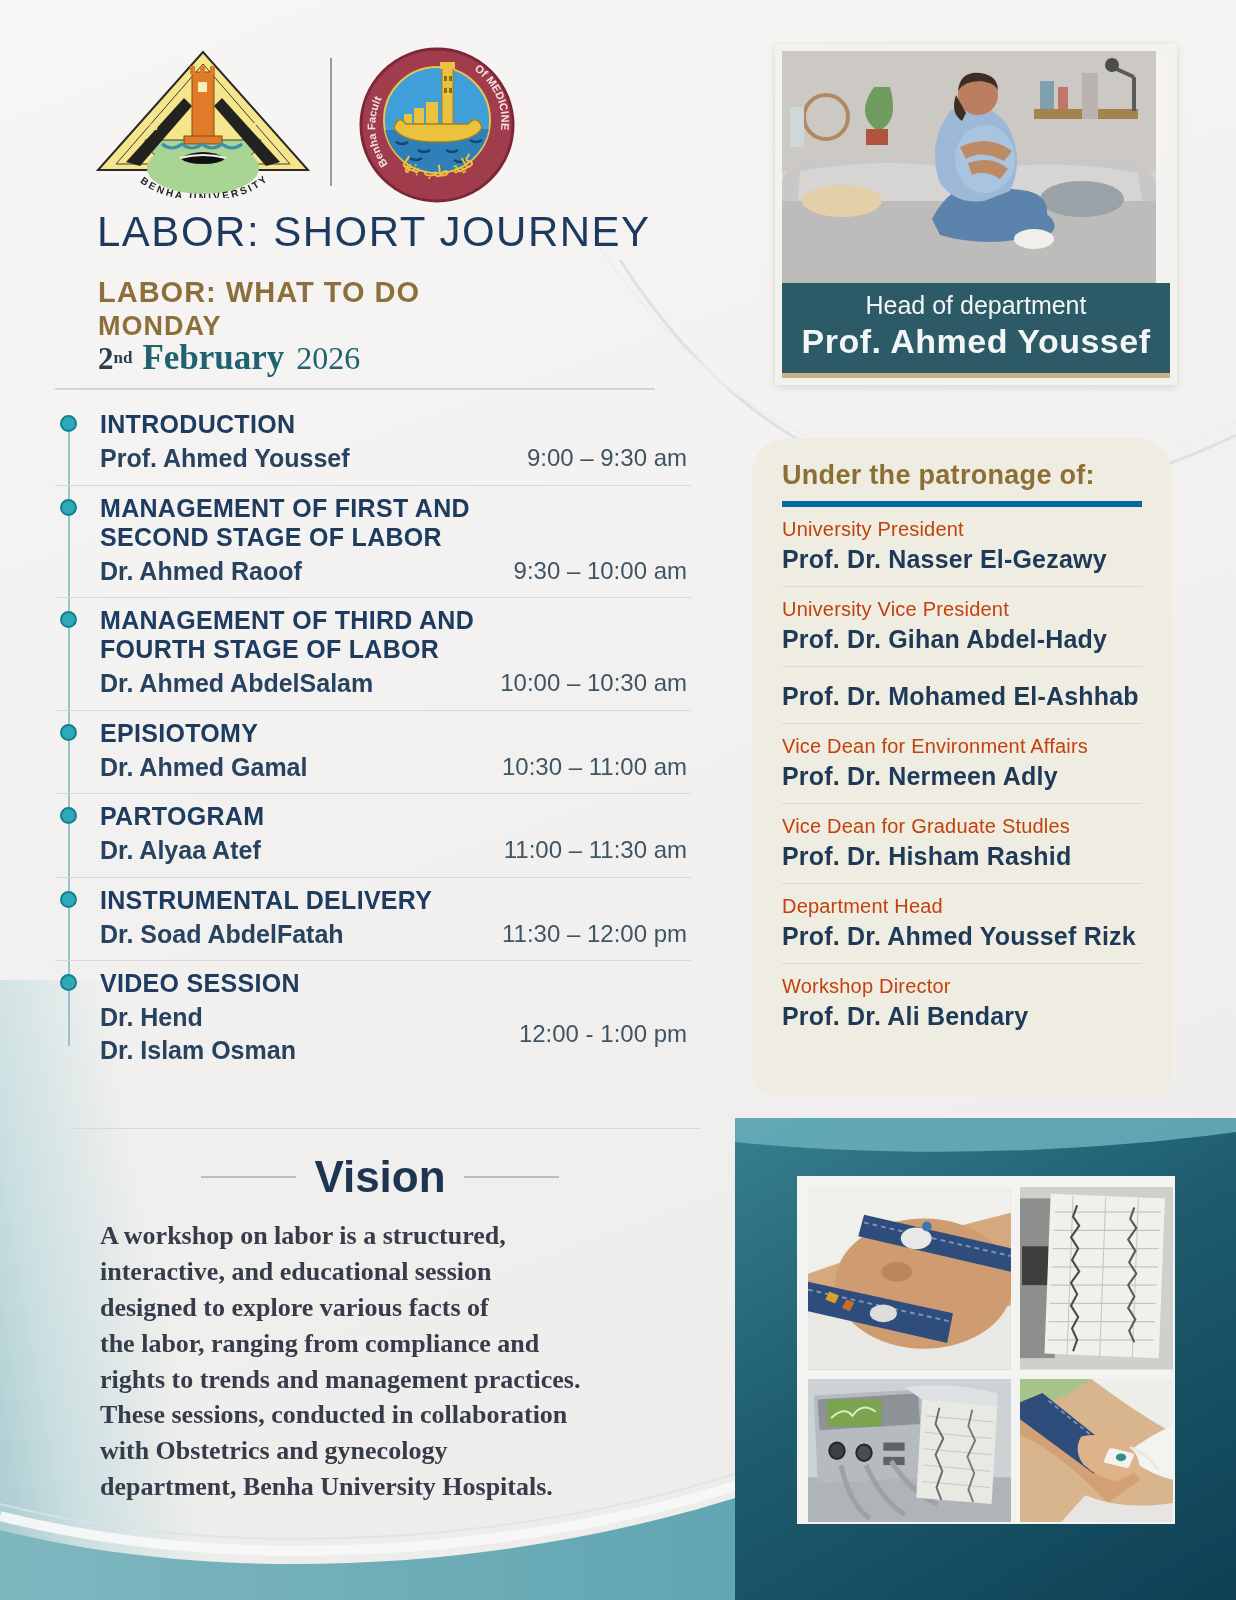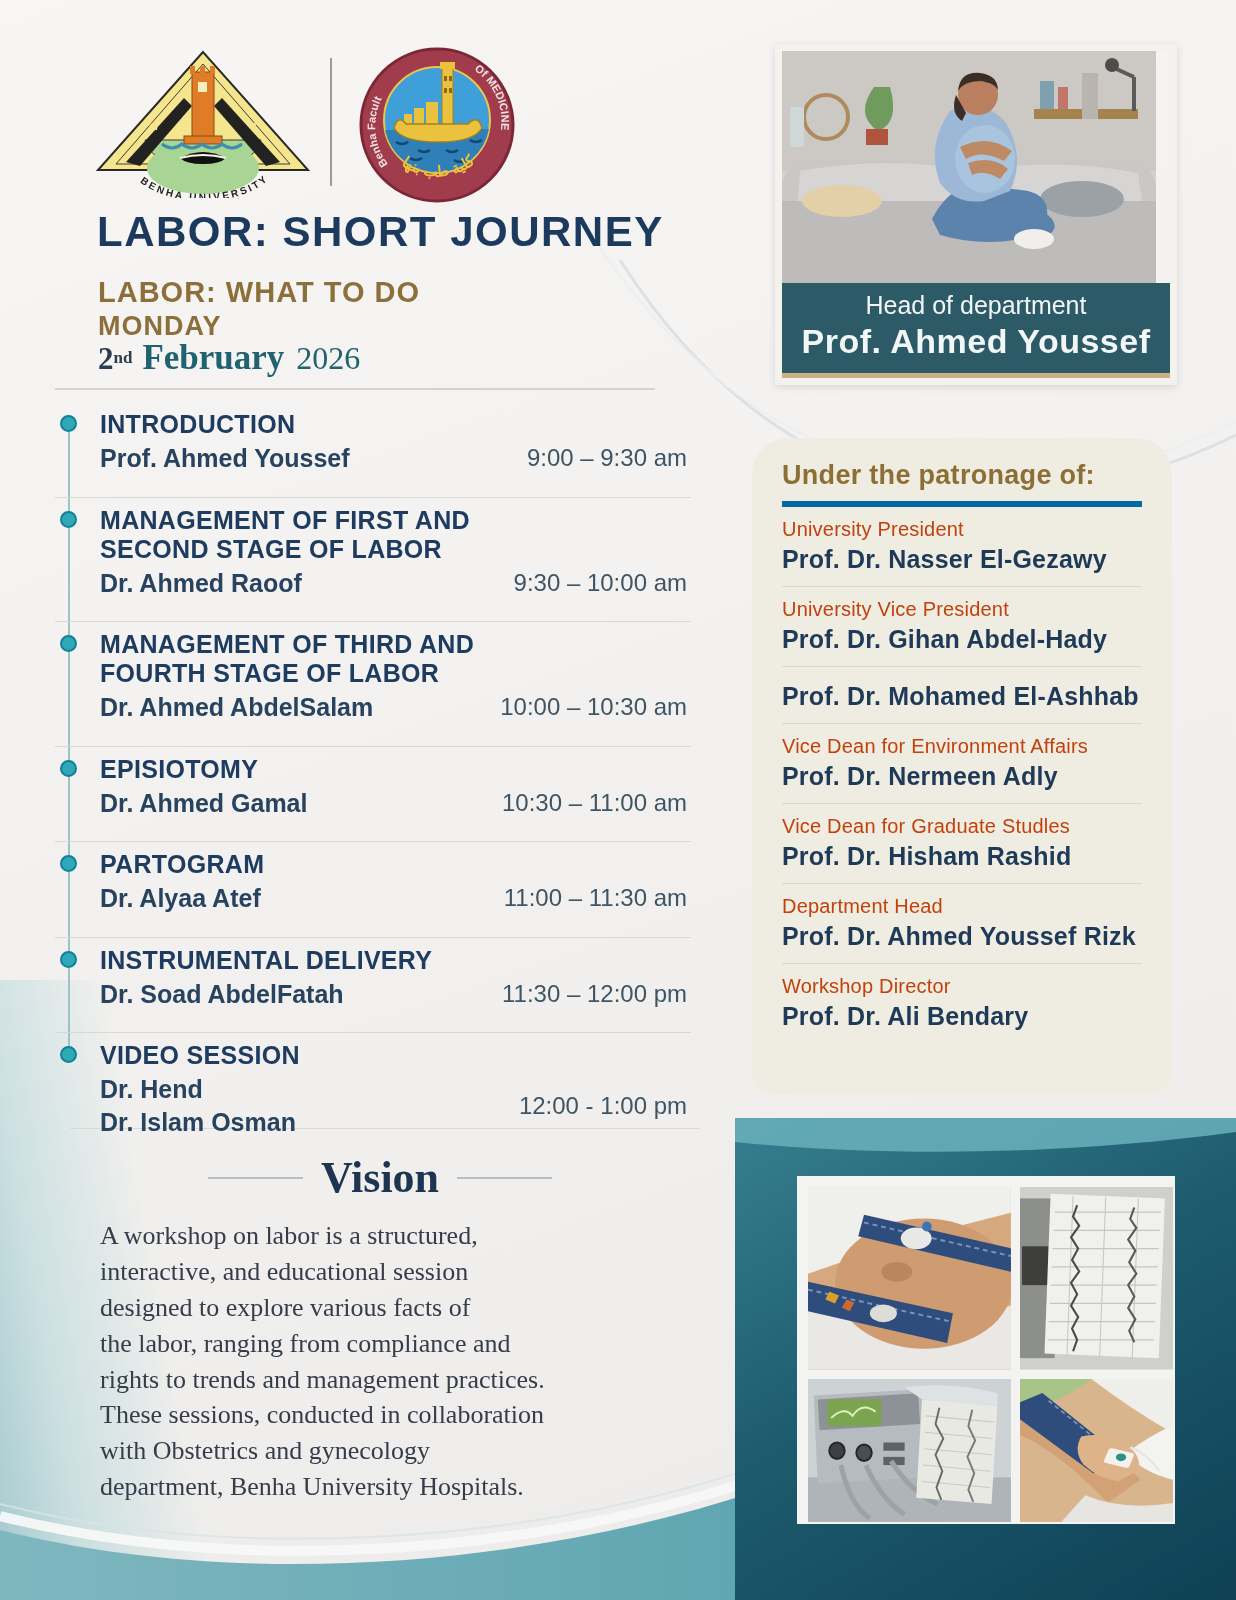--- a/index.html
+++ b/index.html
@@ -13,45 +13,45 @@
     position:absolute;left:-60px;top:980px;width:300px;height:660px;
     background:linear-gradient(80deg,rgba(111,173,182,.80) 0%,rgba(160,205,211,.45) 38%,rgba(240,240,240,0) 68%);
   }
   .swoosh-svg,.arc-svg{position:absolute;pointer-events:none;}
   .mid-divider{position:absolute;left:70px;top:1128px;width:630px;height:1px;background:#d9d9d5;}
   .date-divider{position:absolute;left:55px;top:388px;width:600px;height:2px;background:#d4d4d0;}
   
   .uni-logo{position:absolute;left:92px;top:48px;}
   .logo-sep{position:absolute;left:330px;top:58px;width:2px;height:128px;background:#9a9a98;}
   .fac-logo{position:absolute;left:358px;top:46px;}
-  .main-title{position:absolute;left:97px;top:208px;font-size:42px;font-weight:700;color:#1c3a5e;letter-spacing:1.5px;}
+  .main-title{position:absolute;left:97px;top:208px;font-size:42px;font-weight:400;color:#1c3a5e;letter-spacing:1.5px;}
   .subtitle{position:absolute;left:98px;top:276px;font-size:29px;font-weight:800;color:#8c6f3a;letter-spacing:1px;}
   .day-line{position:absolute;left:98px;top:311px;font-size:27px;font-weight:800;color:#8c6f3a;letter-spacing:1px;}
   .date-line{position:absolute;left:98px;top:338px;color:#2b3d4e;}
   .date-line .d-day{font-size:31px;font-weight:700;font-family:"Liberation Serif",serif;}
   .date-line .d-ord{font-size:17px;font-weight:700;vertical-align:super;font-family:"Liberation Serif",serif;}
   .date-line .d-month{font-size:35px;font-weight:700;color:#1f6270;font-family:"Liberation Serif",serif;margin-left:10px;}
   .date-line .d-year{font-size:32px;color:#1f6270;font-family:"Liberation Serif",serif;margin-left:12px;}
   
   .schedule{position:absolute;left:55px;top:402px;width:636px;}
   .rail{position:absolute;left:13px;top:22px;width:2px;height:622px;background:#9dc2ca;}
-  .sched-item{position:relative;padding:8px 0 22px 45px;border-bottom:1px solid #d8d8d4;}
+  .sched-item{position:relative;padding:8px 0 10px 45px;border-bottom:1px solid #d8d8d4;}
   .sched-item.last{border-bottom:none;}
   .dot{position:absolute;left:5px;top:13px;width:13px;height:13px;border-radius:50%;
        background:#2fa8b8;border:2px solid #128095;}
   .item-title{font-size:25px;font-weight:700;color:#1e3c60;line-height:1.16;letter-spacing:.3px;white-space:pre-line;}
   .item-body{display:flex;justify-content:space-between;align-items:center;margin-top:3px;}
   .speakers{font-size:25px;font-weight:700;color:#27435f;line-height:1.3;}
   .time{font-size:24px;color:#3f5564;white-space:nowrap;padding-right:4px;}
   
   .vision-title-row{position:absolute;left:100px;top:1152px;width:560px;display:flex;align-items:center;justify-content:center;gap:18px;}
   .vision-dash{width:95px;height:2px;background:#b9bec3;}
-  .vision-title{font-family:Liberation Serif, serif;font-size:44px;font-weight:700;color:#1d3550;}
+  .vision-title{font-family:Liberation Sans, sans-serif;font-size:44px;font-weight:700;color:#1d3550;}
   .vision-body{position:absolute;left:100px;top:1218px;width:580px;
-    font-family:"Liberation Serif",serif;font-size:26px;color:#363c49;line-height:1.38;white-space:pre-line;}
+    font-family:"Liberation Serif",serif;font-size:26px;color:#363c49;line-height:1.38;white-space:pre-line;font-weight:bold;}
   
   .photo-card{position:absolute;left:775px;top:44px;width:388px;border:7px solid #f4f2ed;
     box-shadow:0 2px 8px rgba(0,0,0,.12);}
   .photo-card svg{display:block;}
   .photo-caption{background:#2c5a66;color:#f2f6f6;text-align:center;padding:8px 4px 12px;}
   .cap-role{font-size:25px;}
   .cap-name{font-size:34px;font-weight:700;margin-top:2px;letter-spacing:.5px;}
   .photo-card .tan-strip{height:5px;background:#c9b183;}
   
   .patronage{position:absolute;left:752px;top:438px;width:420px;height:656px;box-sizing:border-box;

